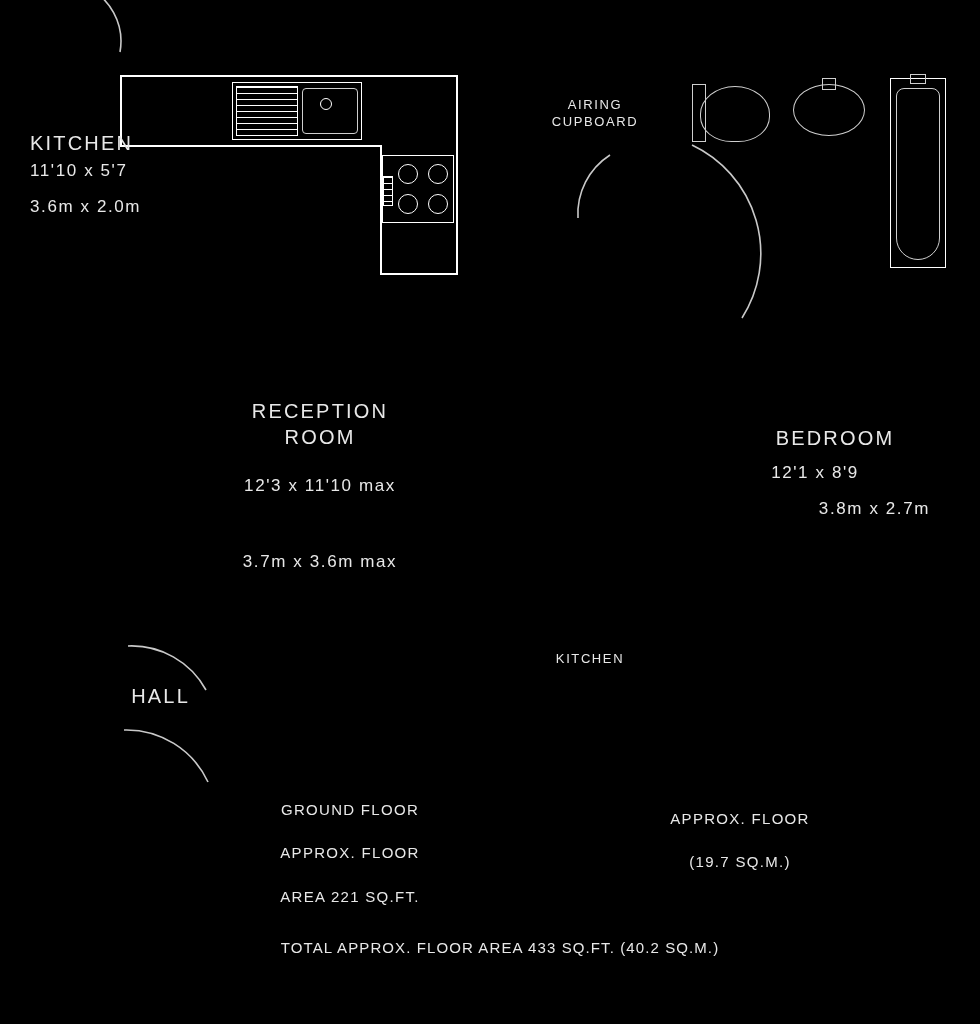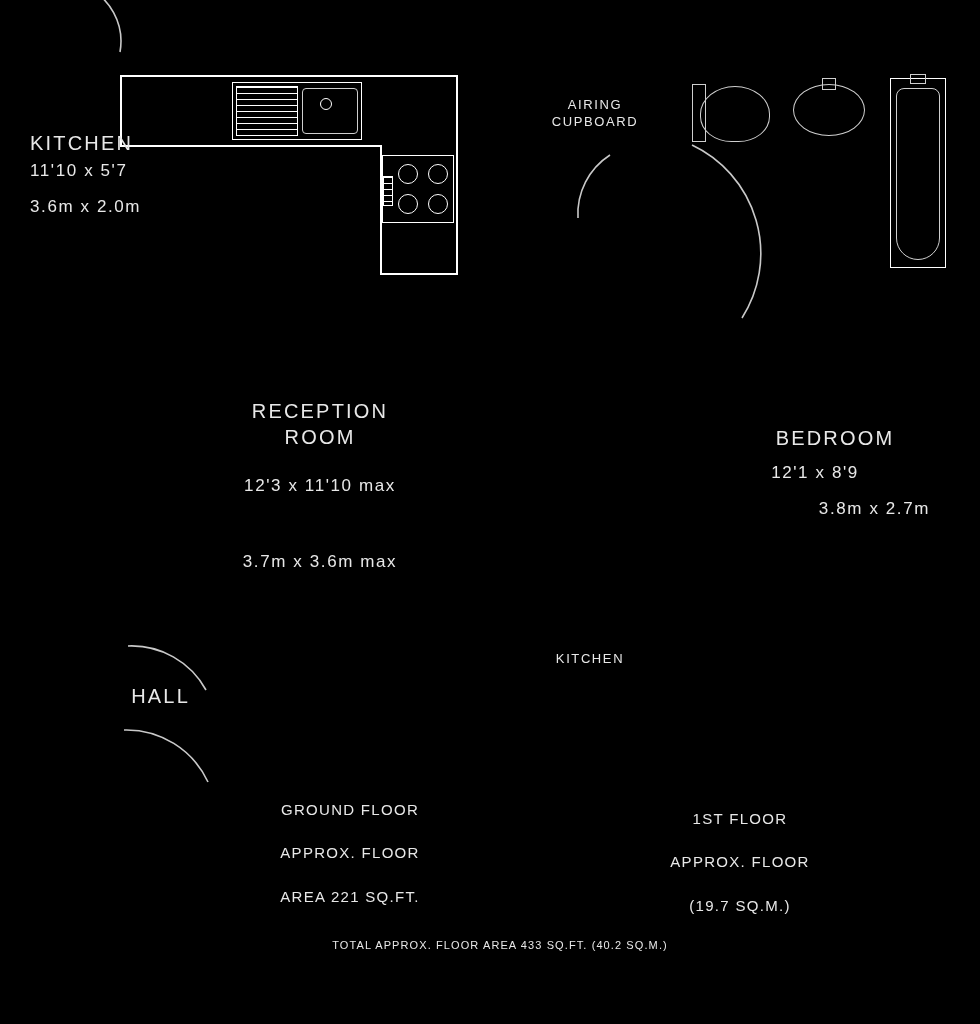--- a/index.html
+++ b/index.html
@@ -22,21 +22,21 @@
     color: #e8e8e8;
     letter-spacing: 1.2px;
     line-height: 1.32;
     white-space: pre-line;
     font-weight: 400;
   }
   .room-name { font-size: 20px; letter-spacing: 2.2px; }
   .room-dim  { font-size: 17px; letter-spacing: 1.6px; }
   .small     { font-size: 13px; letter-spacing: 1.6px; }
   .area-txt  { font-size: 15px; letter-spacing: 1.3px; line-height: 1.45; }
-  .total-txt { font-size: 11px; letter-spacing: 1.1px; }
+  .total-txt { font-size: 15px; letter-spacing: 1.1px; }
 
   
   .wall {
     position: absolute;
     background: #ffffff;
   }
   .box {
     position: absolute;
     border: 1px solid #ffffff;
     box-sizing: border-box;
@@ -134,20 +134,19 @@
 
   <div class="lbl room-name" style="left:30px; top:683px; width:160px; text-align:right;">HALL</div>
 
   <div class="lbl area-txt" style="left:170px; top:777px; width:360px;">
     <div>GROUND FLOOR</div>
     <div>APPROX. FLOOR</div>
     <div>AREA 221 SQ.FT.</div>
   </div>
 
   <div class="lbl area-txt" style="left:575px; top:786px; width:330px;">
-    <div>1ST FLOOR</div>
     <div>APPROX. FLOOR</div>
     <div>(19.7 SQ.M.)</div>
   </div>
 
   <div class="lbl total-txt" style="left:100px; top:938px; width:800px;">TOTAL APPROX. FLOOR AREA 433 SQ.FT. (40.2 SQ.M.)</div>
 
 </div>
 
 </body></html>

